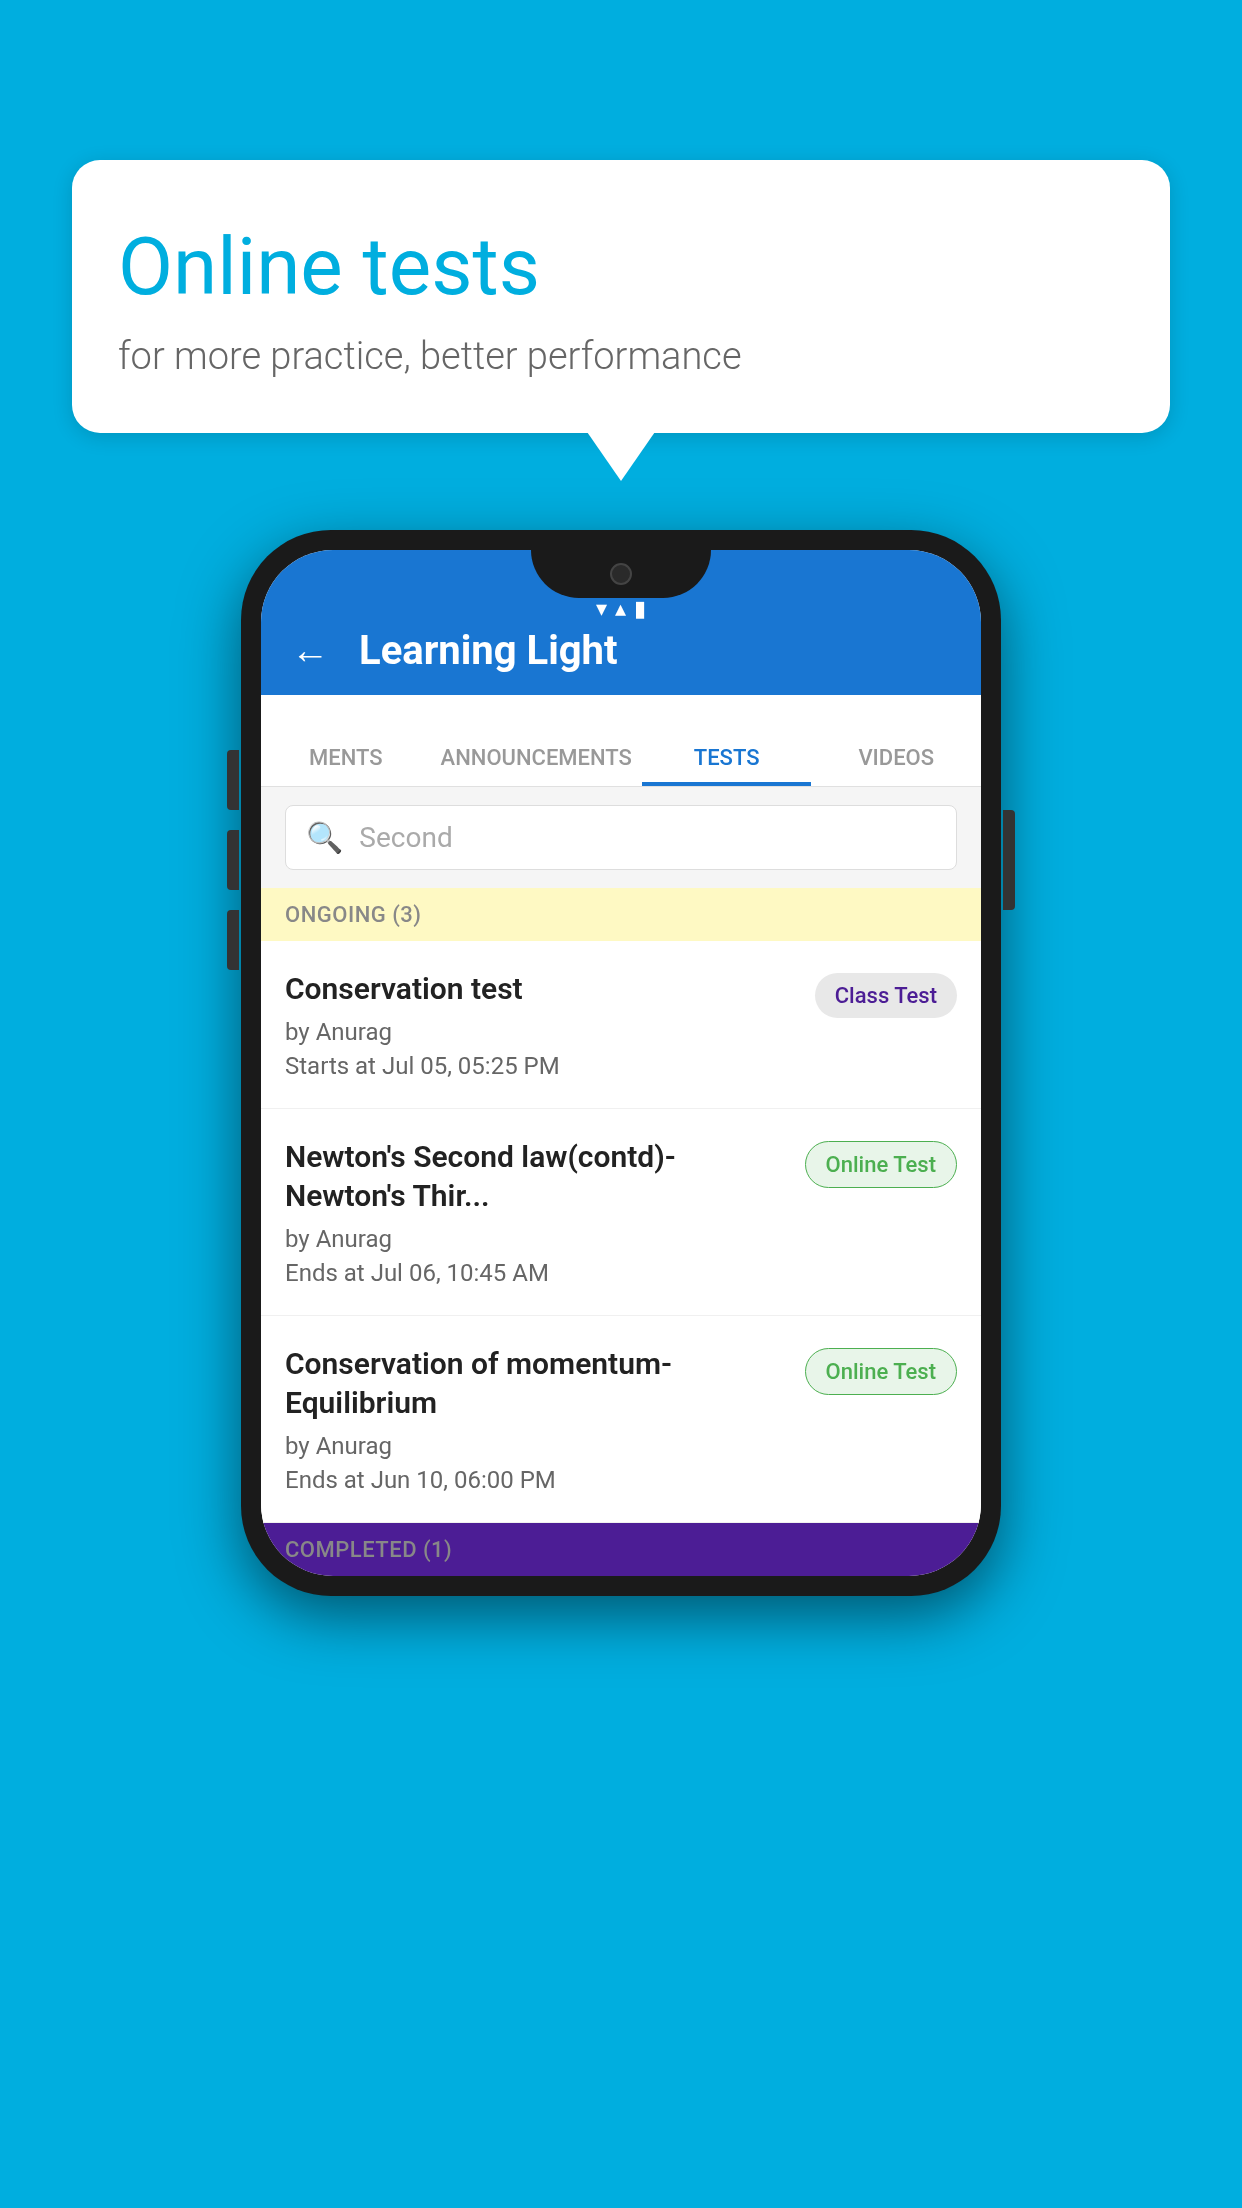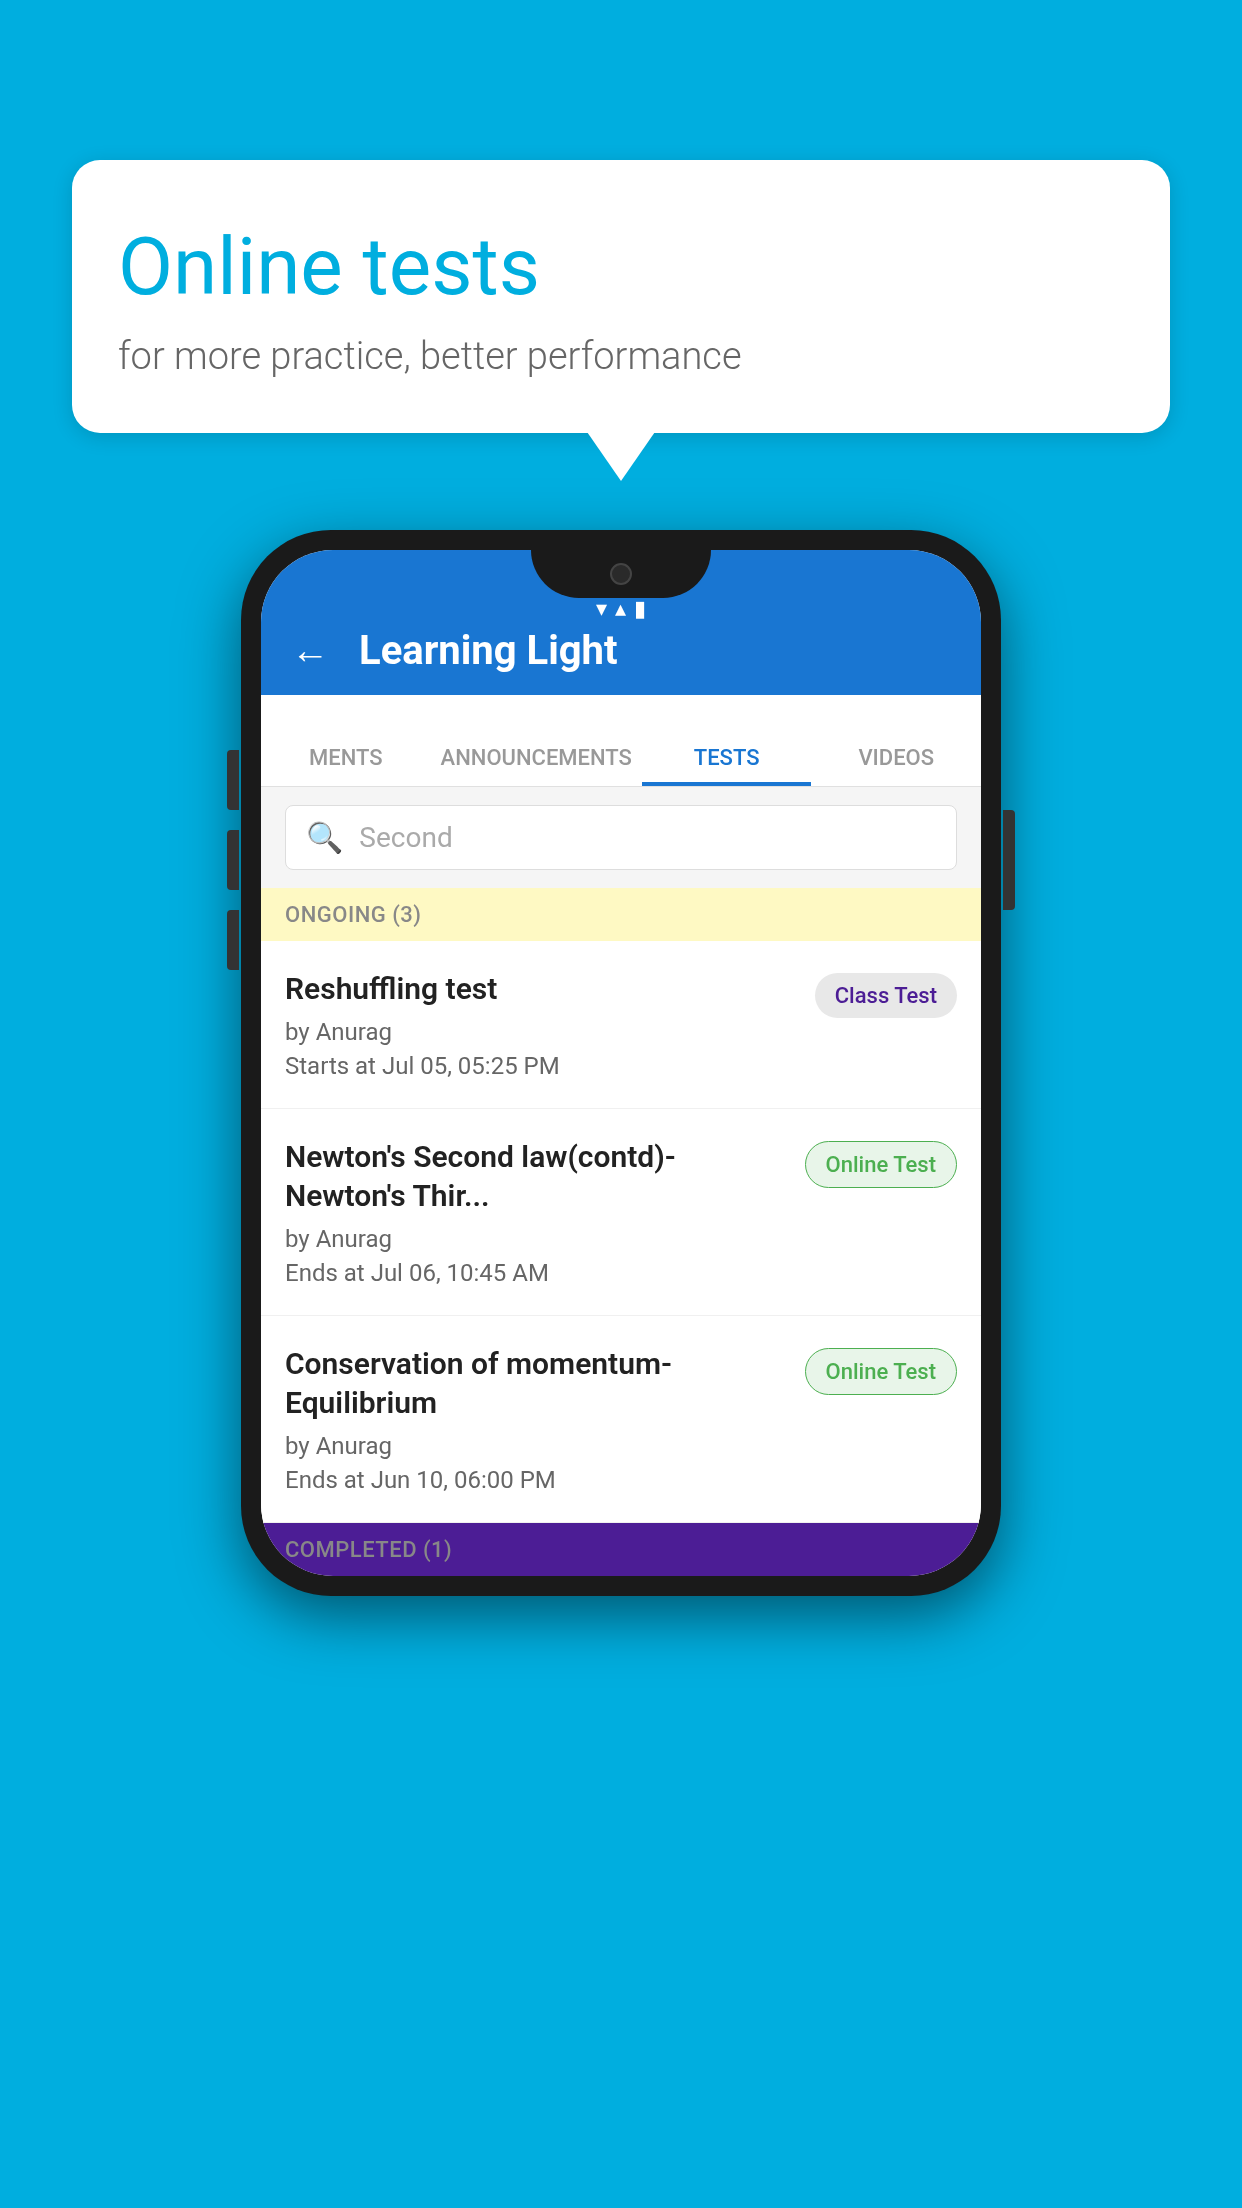--- a/index.html
+++ b/index.html
@@ -371,21 +371,21 @@
           <span class="search-placeholder">Second</span>
         </div>
       </div>
 
       <div class="section-header">ONGOING (3)</div>
 
       <div class="test-list">
 
         <div class="test-item">
           <div class="test-info">
-            <div class="test-name">Reshuffling test</div>
+            <div class="test-name">Conservation test</div>
             <div class="test-author">by Anurag</div>
             <div class="test-time">
               <span>Starts at</span>&nbsp;<span>Jul 05, 05:25 PM</span>
             </div>
           </div>
           <div class="test-badge badge-class">Class Test</div>
         </div>
 
         <div class="test-item">
           <div class="test-info">

